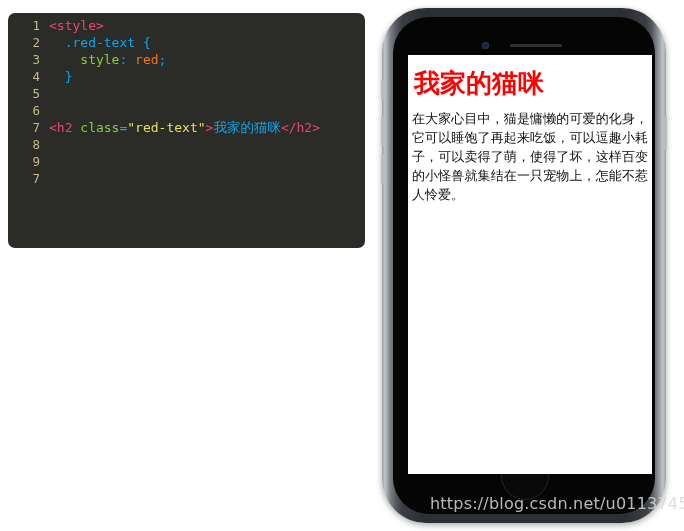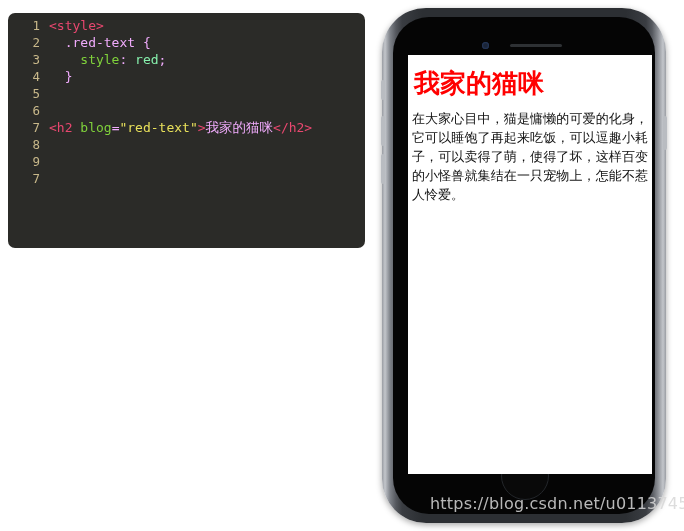--- a/index.html
+++ b/index.html
@@ -53,22 +53,22 @@
     white-space: pre-wrap;
     word-break: break-all;
     color: #f2f2f2;
     line-height: 17px;
     padding-right: 8px;
   }
   .tok-tag   { color: #e8476f; }
   .tok-attr  { color: #7fd13b; }
   .tok-str   { color: #e8e05a; }
   .tok-prop  { color: #7fd13b; }
-  .tok-val   { color: #86efac; }
-  .tok-plain { color: #f0abfc; }
+  .tok-val   { color: #f97316; }
+  .tok-plain { color: #0ea5e9; }
   .cjk {
     font-family: "DejaVu Sans", "Liberation Sans", sans-serif;
     font-size: 13.5px;
     letter-spacing: 0px;
   }
 
   
   #phone {
     position: absolute;
     left: 382px;
@@ -233,21 +233,21 @@
       </div>
       <div class="code-row">
         <div class="ln">5</div>
       </div>
       <div class="code-row">
         <div class="ln">6</div>
         <div class="code-text">&nbsp;</div>
       </div>
       <div class="code-row">
         <div class="ln">7</div>
-        <div class="code-text"><span class="tok-tag">&lt;h2 </span><span class="tok-attr">blog</span><span class="tok-plain">=</span><span class="tok-str">"red-text"</span><span class="tok-tag">&gt;</span><span class="tok-plain cjk">我家的猫咪</span><span class="tok-tag">&lt;/h2&gt;</span></div>
+        <div class="code-text"><span class="tok-tag">&lt;h2 </span><span class="tok-attr">class</span><span class="tok-plain">=</span><span class="tok-str">"red-text"</span><span class="tok-tag">&gt;</span><span class="tok-plain cjk">我家的猫咪</span><span class="tok-tag">&lt;/h2&gt;</span></div>
       </div>
       <div class="code-row">
         <div class="ln">8</div>
         <div class="code-text">&nbsp;</div>
       </div>
       <div class="code-row">
         <div class="ln">9</div>
       </div>
       <div class="code-row">
         <div class="ln">7</div>

